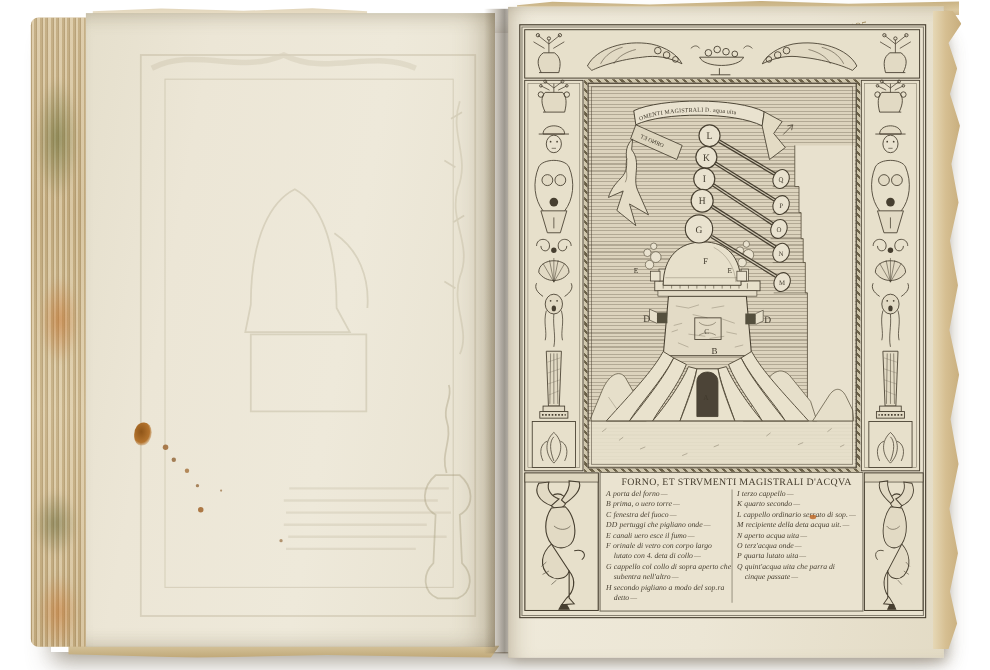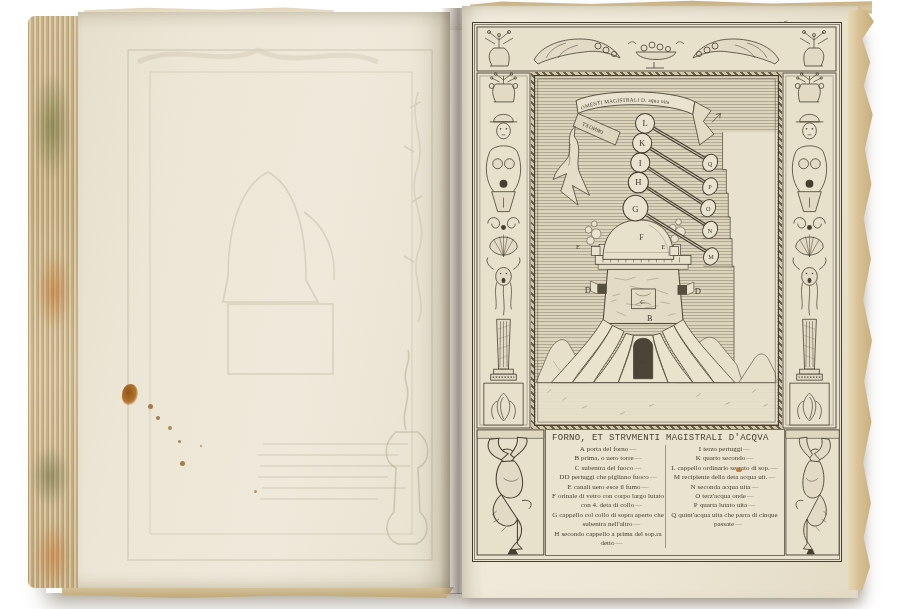--- a/index.html
+++ b/index.html
@@ -65,25 +65,25 @@
   .pil-left{left:3px;} .pil-right{left:309px;}
   .center-wrap{position:absolute;left:58px;top:49px;width:251px;height:357px;box-sizing:border-box;
     padding:3px;background:repeating-linear-gradient(45deg,#6b6148 0 2px,#cfc6ab 2px 5px);}
   .center-panel{position:relative;width:245px;height:351px;background-color:#dcd3bd;
     background-image:repeating-linear-gradient(180deg,rgba(80,70,52,.3) 0px,rgba(80,70,52,.3) 1px,rgba(80,70,52,0) 1px,rgba(80,70,52,0) 3.2px);}
   .furnace-svg{position:absolute;inset:0;width:100%;height:100%;}
   .satyr{position:absolute;top:406px;height:127px;}
   .satyr-left{left:3px;width:69px;} .satyr-right{left:312px;width:55px;}
   .caption{position:absolute;left:72px;top:406px;width:240px;height:127px;box-sizing:border-box;
     background:#eae3d0;border:1px solid rgba(69,61,46,.7);padding:3px 5px 2px;color:#463e2f;}
-  .cap-title{font-size:9px;letter-spacing:.3px;margin:0 0 2px 1px;white-space:nowrap;font-family:Liberation Mono, monospace;}
+  .cap-title{font-size:9px;letter-spacing:.3px;margin:0 0 2px 14px;white-space:nowrap;}
   .cap-cols{display:flex;}
   .cap-col{width:50%;box-sizing:border-box;}
   .cap-col.right{border-left:1px solid rgba(69,61,46,.45);padding-left:4px;}
-  .cap-item{font-size:7px;line-height:9.4px;padding-left:7px;text-indent:-7px;text-align:center;}
+  .cap-item{font-style:italic;font-size:7px;line-height:9.4px;padding-left:7px;text-indent:-7px;}
   .cap-item .k{margin-right:2px;}
   .cap-item .t::after{content:"\2014";opacity:.7;margin-left:1px;}
   .cap-stain{position:absolute;left:263px;top:445px;width:6px;height:4px;background:#c06a28;border-radius:50%;opacity:.85;}
   svg text{font-family:"Liberation Serif",serif;fill:#3e372a;}
 </style>
 </head>
 <body>
 
 <svg width="0" height="0" style="position:absolute">
   <defs>
@@ -409,33 +409,33 @@
             <use href="#g-satyr"></use>
           </g>
       </svg>
 
       <div class="caption">
         <div class="cap-title">FORNO, ET STRVMENTI MAGISTRALI D'ACQVA</div>
         <div class="cap-cols">
           <div class="cap-col">
             <div class="cap-item"><span class="k">A</span><span class="t">porta del forno</span></div>
             <div class="cap-item"><span class="k">B</span><span class="t">prima, o uero torre</span></div>
-            <div class="cap-item"><span class="k">C</span><span class="t">subentra del fuoco</span></div>
-            <div class="cap-item"><span class="k">DD</span><span class="t">pertuggi che pigliano fuoco</span></div>
+            <div class="cap-item"><span class="k">C</span><span class="t">fenestra del fuoco</span></div>
+            <div class="cap-item"><span class="k">DD</span><span class="t">pertuggi che pigliano onde</span></div>
             <div class="cap-item"><span class="k">E</span><span class="t">canali uero esce il fumo</span></div>
             <div class="cap-item"><span class="k">F</span><span class="t">orinale di vetro con corpo largo lutato con 4. deta di collo</span></div>
             <div class="cap-item"><span class="k">G</span><span class="t">cappello col collo di sopra aperto che subentra nell'altro</span></div>
-            <div class="cap-item"><span class="k">H</span><span class="t">secondo cappello a prima del sop.ra detto</span></div>
+            <div class="cap-item"><span class="k">H</span><span class="t">secondo pigliano a modo del sop.ra detto</span></div>
           </div>
           <div class="cap-col right">
-            <div class="cap-item"><span class="k">I</span><span class="t">terzo pertuggi</span></div>
+            <div class="cap-item"><span class="k">I</span><span class="t">terzo cappello</span></div>
             <div class="cap-item"><span class="k">K</span><span class="t">quarto secondo</span></div>
             <div class="cap-item"><span class="k">L</span><span class="t">cappello ordinario serrato di sop.</span></div>
             <div class="cap-item"><span class="k">M</span><span class="t">recipiente della deta acqua uit.</span></div>
-            <div class="cap-item"><span class="k">N</span><span class="t">seconda acqua uita</span></div>
+            <div class="cap-item"><span class="k">N</span><span class="t">aperto acqua uita</span></div>
             <div class="cap-item"><span class="k">O</span><span class="t">terz'acqua onde</span></div>
             <div class="cap-item"><span class="k">P</span><span class="t">quarta lutato uita</span></div>
             <div class="cap-item"><span class="k">Q</span><span class="t">quint'acqua uita che parra di cinque passate</span></div>
           </div>
         </div>
       </div>
       <div class="cap-stain"></div>
     </div>
   </div>
 

